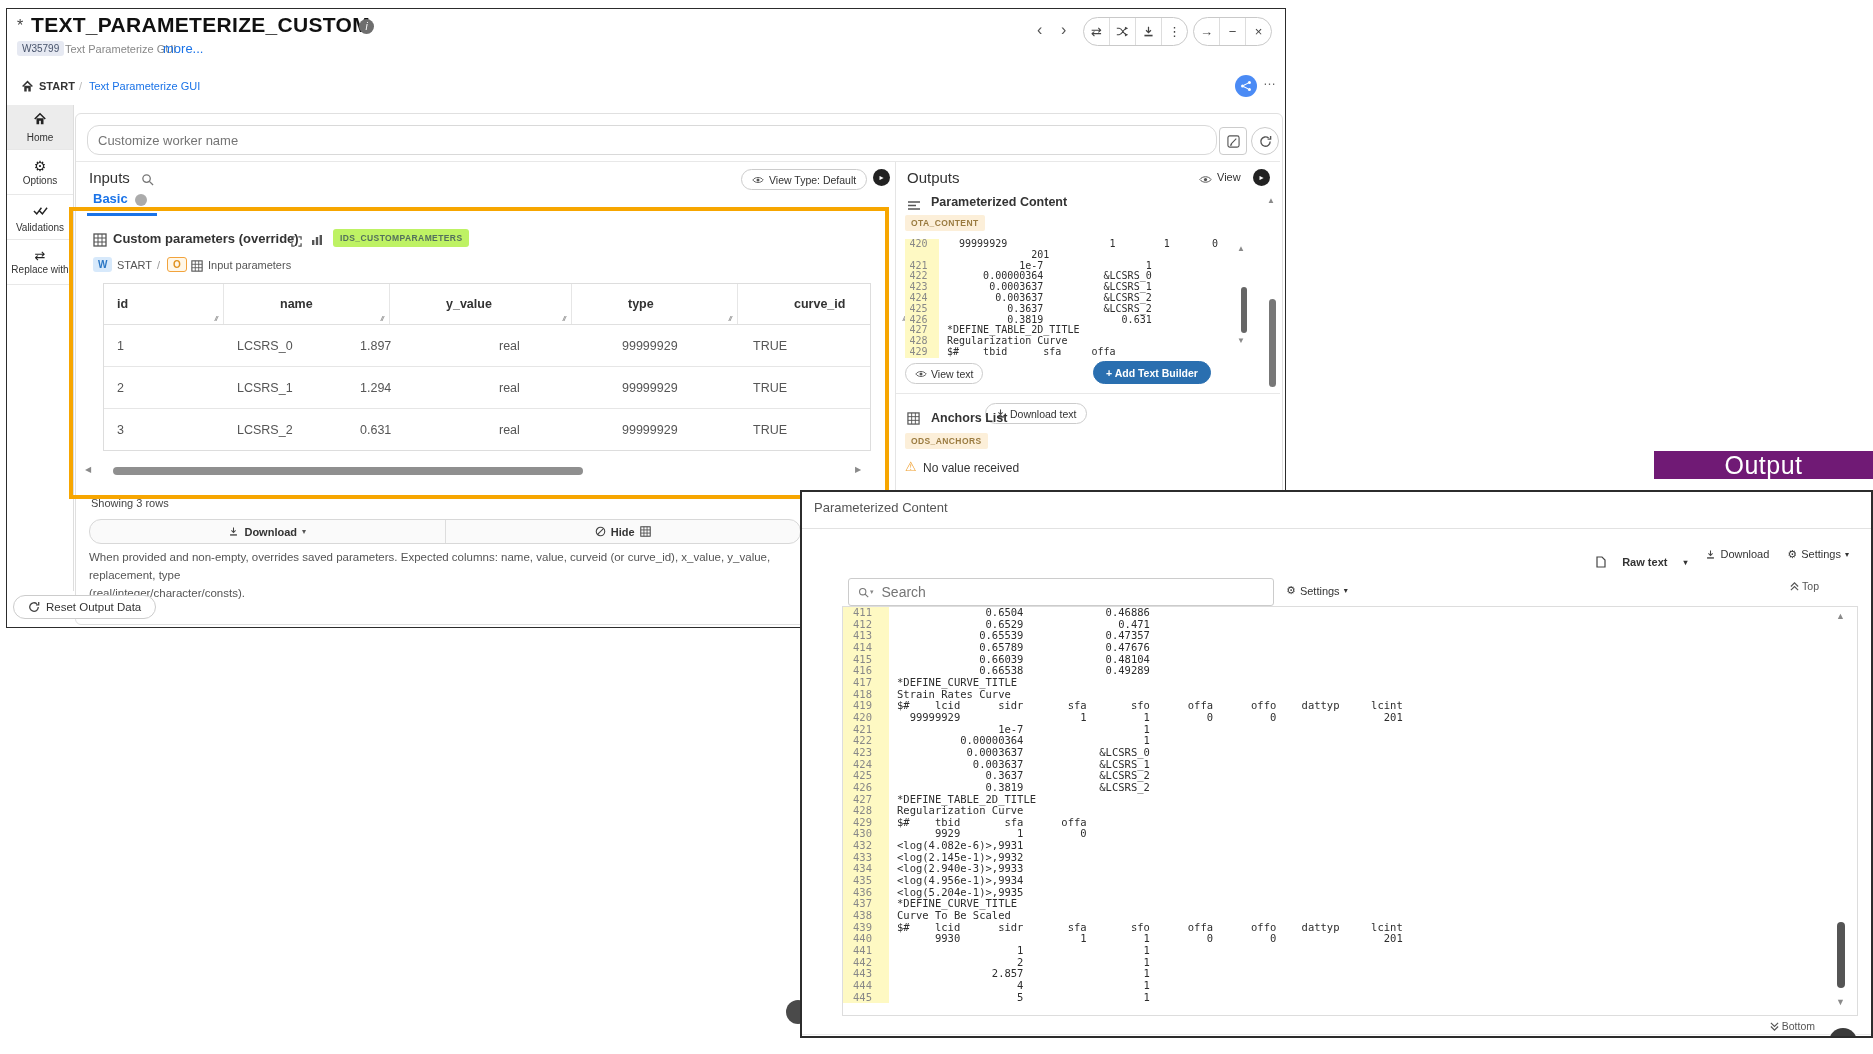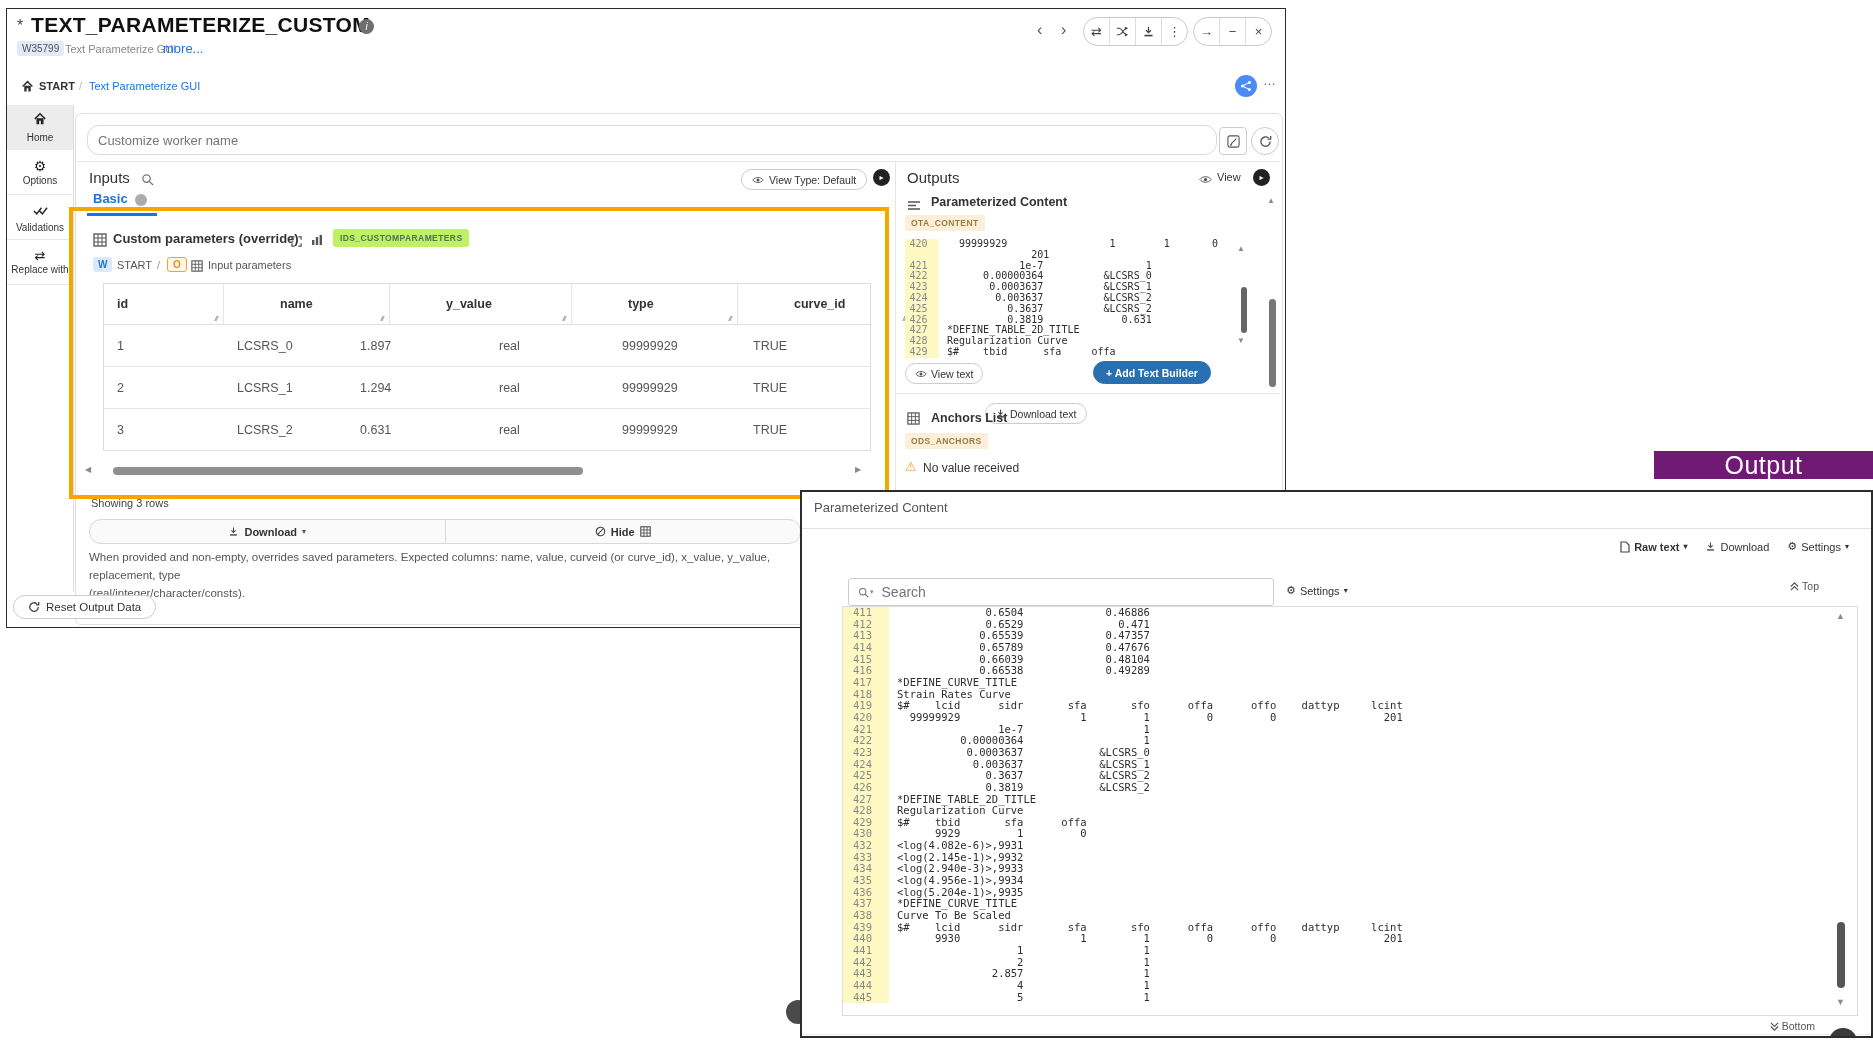--- a/index.html
+++ b/index.html
@@ -359,21 +359,21 @@
     <div class="a scrollthumb" style="left:1262px;top:290px;width:7px;height:88px;background:#777;"></div>
   </div>
 
   <div class="a" style="left:786px;top:1000px;width:24px;height:24px;border-radius:50%;background:#4a4a4a;z-index:5;"></div>
 
   <div class="a win" style="left:800px;top:490px;width:1073px;height:548px;z-index:10;overflow:hidden;">
     <span class="a" style="left:12px;top:8px;font-size:13px;color:#555;">Parameterized Content</span>
     <div class="a" style="left:0;top:36px;width:1069px;height:1px;background:#e2e2e2;"></div>
 
     <div class="a" style="left:820px;top:48px;width:1030px;display:flex;justify-content:flex-end;gap:18px;align-items:center;right:22px;left:auto;">
-      <span style="display:flex;align-items:center;gap:4px;font-size:11px;font-weight:bold;color:#333;cursor:pointer;">
+      <span style="display:flex;align-items:center;gap:16px;font-size:11px;font-weight:bold;color:#333;cursor:pointer;margin-top:16px;">
         <svg width="10" height="12" viewBox="0 0 10 12">
             <path d="M1 1 h5 l3 3 v7 h-8 z" fill="none" stroke="#444" stroke-width="1.2"></path>
           </svg>
         <span>Raw text</span>
         <span style="font-size:8px;">▾</span>
       </span>
       <span style="display:flex;align-items:center;gap:4px;font-size:11px;color:#333;cursor:pointer;">
         <svg width="11" height="11" viewBox="0 0 16 16">
             <path d="M8 2 v7 M5 6.5 L8 9.5 L11 6.5" stroke="#444" stroke-width="1.5" fill="none"></path>
             <rect x="3" y="12" width="10" height="2" fill="#444"></rect>

